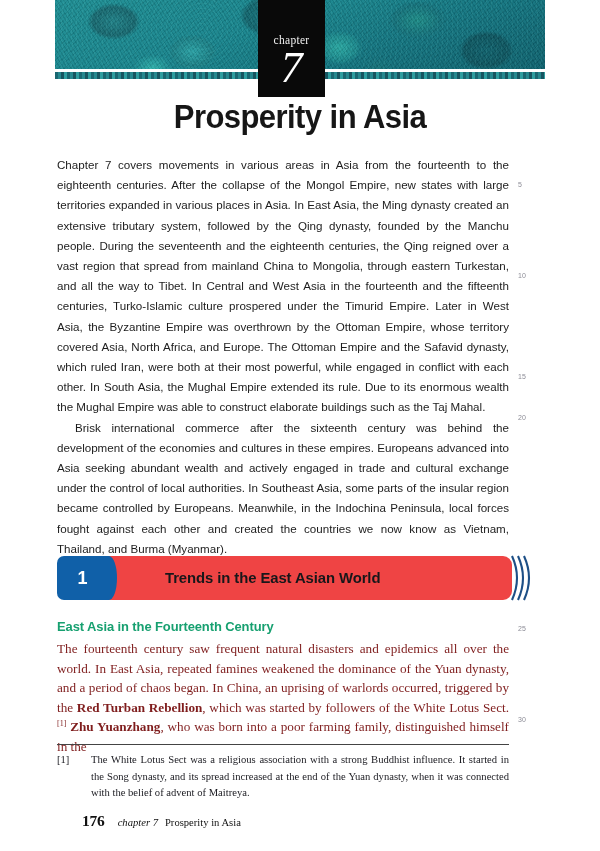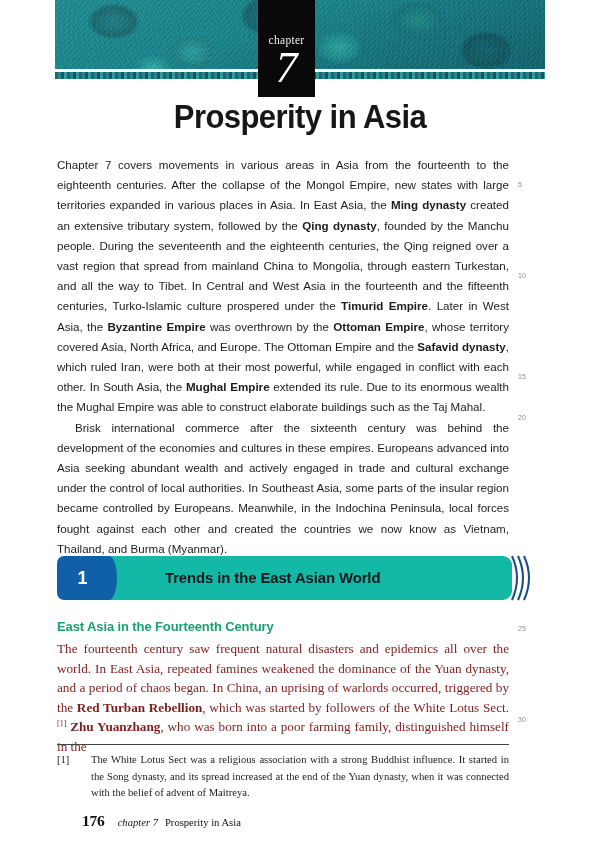--- a/index.html
+++ b/index.html
@@ -65,21 +65,21 @@
     width: 490px;
     height: 3px;
     background: #ffffff;
   }
 
   
   .chapter-box {
     position: absolute;
     left: 258px;
     top: 0;
-    width: 57px;
+    width: 67px;
     height: 97px;
     background: #090909;
     color: #ffffff;
     text-align: center;
     z-index: 5;
   }
   .chapter-word {
     position: absolute;
     left: 0; right: 0;
     top: 34px;
@@ -126,21 +126,21 @@
   p.intro {
     margin: 0;
     font-family: "Liberation Sans", sans-serif;
     font-size: 11.6px;
     line-height: 20.2px;
     text-align: justify;
     color: #1c1c1c;
     hyphens: manual;
   }
   p.intro + p.intro { text-indent: 18px; }
-  .intro b { font-weight: bold; margin-top: 20px; }
+  .intro b { font-weight: normal; margin-top: 20px; }
 
   
   .linenums {
     position: absolute;
     left: 518px;
     top: 155px;
     width: 22px;
     font-family: "Liberation Sans", sans-serif;
     font-size: 7px;
     color: #8c8c96;
@@ -184,21 +184,21 @@
     background: #1060a8;
     border-radius: 0 50% 50% 0 / 0 50% 50% 0;
     z-index: 2;
   }
   .section-title-bar {
     position: absolute;
     left: 51px;
     top: 0;
     width: 404px;
     height: 44px;
-    background: #14b8a6;
+    background: #ef4444;
     border-radius: 0 9px 9px 0;
     display: flex;
     align-items: center;
     z-index: 1;
   }
   .section-title-bar > span {
     margin-left: 57px;
     font-family: "Liberation Sans Narrow", "Liberation Sans", sans-serif;
     font-weight: bold;
     font-size: 15.5px;

